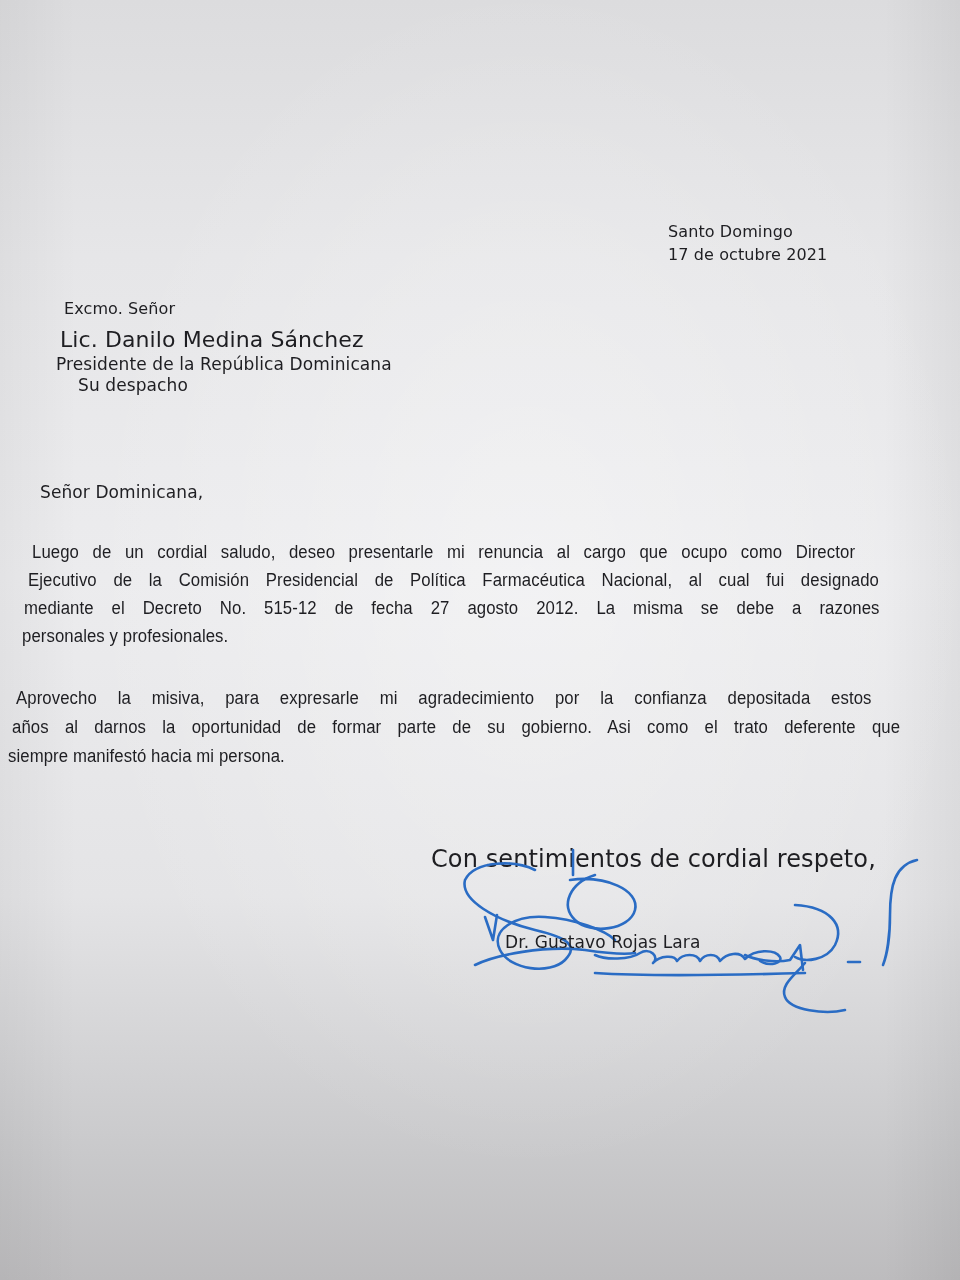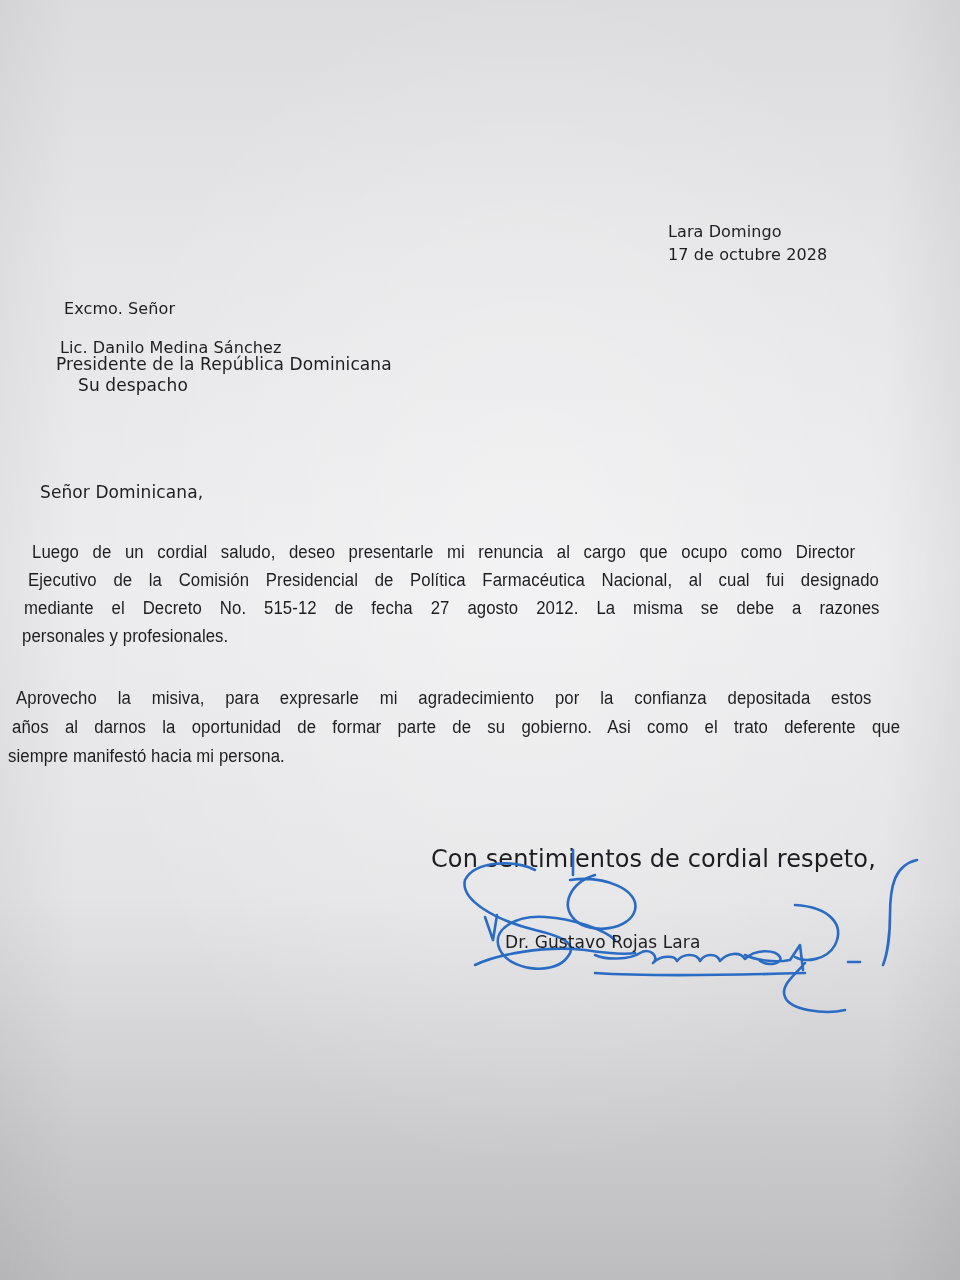--- a/index.html
+++ b/index.html
@@ -48,25 +48,25 @@
       top: 845px;
       width: 480px;
       height: 180px;
     }
   </style>
 </head>
 <body>
 
 <div class="vignette"></div>
 
-<div class="line header-line" style="left:668px; top:222px;">Lara Domingo</div>
-<div class="line header-line" style="left:668px; top:245px;">17 de octubre 2028</div>
+<div class="line header-line" style="left:668px; top:222px;">Santo Domingo</div>
+<div class="line header-line" style="left:668px; top:245px;">17 de octubre 2021</div>
 
 <div class="line" style="left:64px; top:299px; font-size:16px;">Excmo. Señor</div>
-<div class="line" style="left:60px; top:338px; font-size:16px;">Lic. Danilo Medina Sánchez</div>
+<div class="line" style="left:60px; top:327px; font-size:22px;">Lic. Danilo Medina Sánchez</div>
 <div class="line" style="left:56px; top:354px; font-size:17px;">Presidente de la República Dominicana</div>
 <div class="line" style="left:52px; top:375px; font-size:17px;margin-left:26px;">Su despacho</div>
 
 <div class="line" style="left:40px; top:482px; font-size:17px;">Señor Dominicana,</div>
 
 <div>
   <div class="line body-text" style="left:32px; top:542px; width:885px; transform: scaleX(0.93); transform-origin:left;">
     <span class="justify">Luego de un cordial saludo,  deseo presentarle mi renuncia al cargo que ocupo como Director</span>
   </div>
   <div class="line body-text" style="left:28px; top:570px; width:915px; transform: scaleX(0.93); transform-origin:left;">

